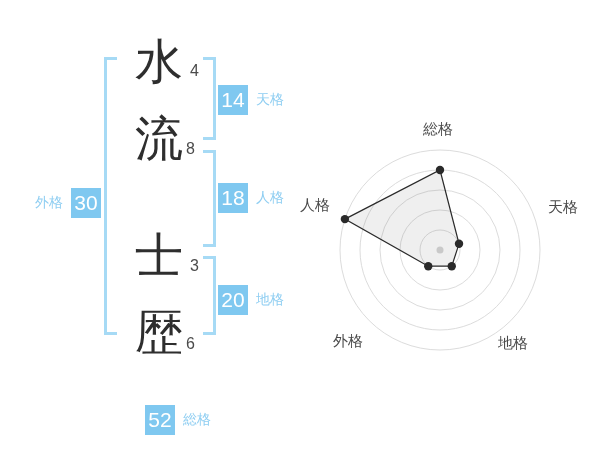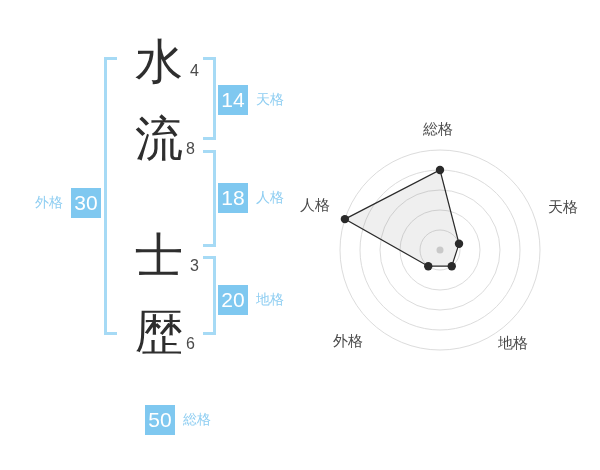--- a/index.html
+++ b/index.html
@@ -86,21 +86,21 @@
   </div>
   <div class="value-row row-chikaku">
     <div class="value-box">20</div>
     <span class="value-label">地格</span>
   </div>
   <div class="value-row row-gaikaku">
     <span class="value-label before">外格</span>
     <div class="value-box">30</div>
   </div>
   <div class="value-row row-soukaku">
-    <div class="value-box">50</div>
+    <div class="value-box">52</div>
     <span class="value-label">総格</span>
   </div>
 
   <div class="radar-wrap">
     <svg class="radar-svg" width="300" height="300" viewBox="0 0 300 300">
         <circle cx="150" cy="150" r="20" fill="none" stroke="#dcdcdc" stroke-width="1"></circle>
         <circle cx="150" cy="150" r="40" fill="none" stroke="#dcdcdc" stroke-width="1"></circle>
         <circle cx="150" cy="150" r="60" fill="none" stroke="#dcdcdc" stroke-width="1"></circle>
         <circle cx="150" cy="150" r="80" fill="none" stroke="#dcdcdc" stroke-width="1"></circle>
         <circle cx="150" cy="150" r="100" fill="none" stroke="#dcdcdc" stroke-width="1"></circle>

